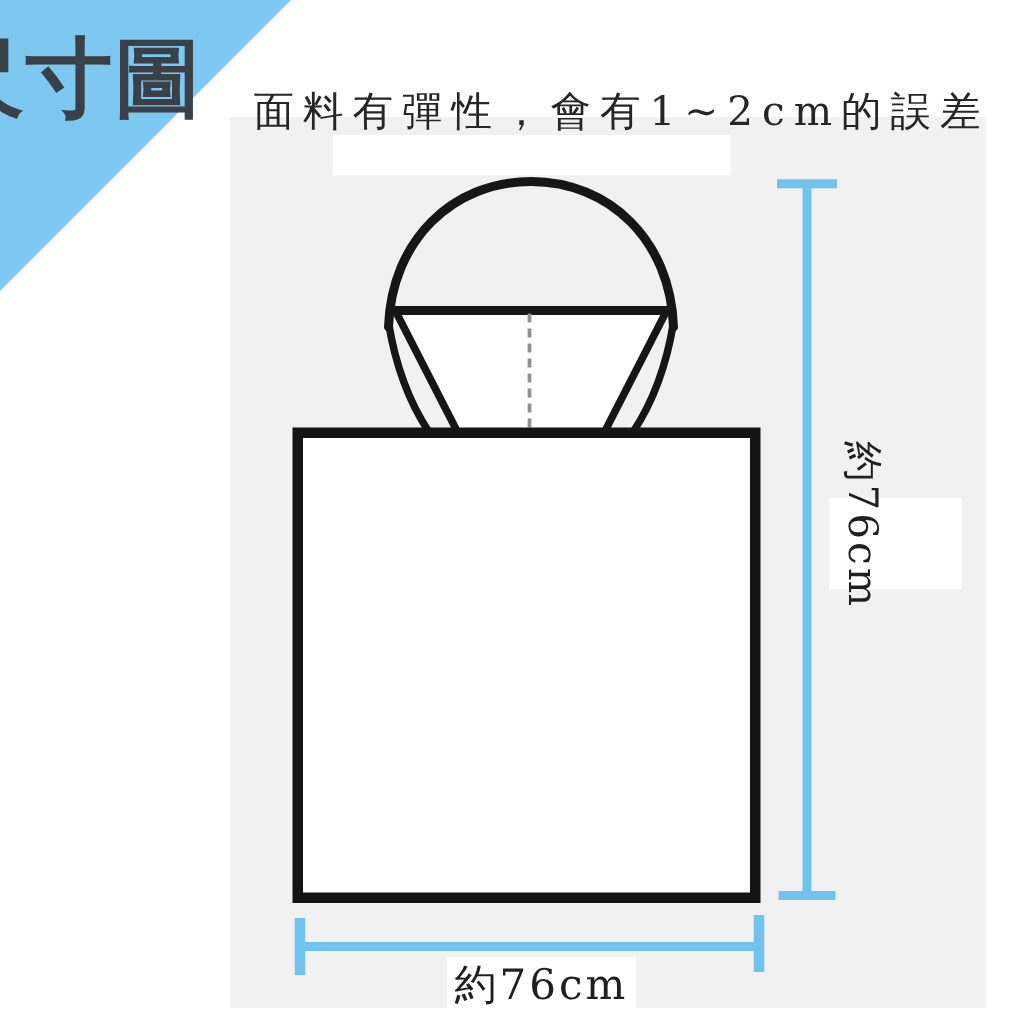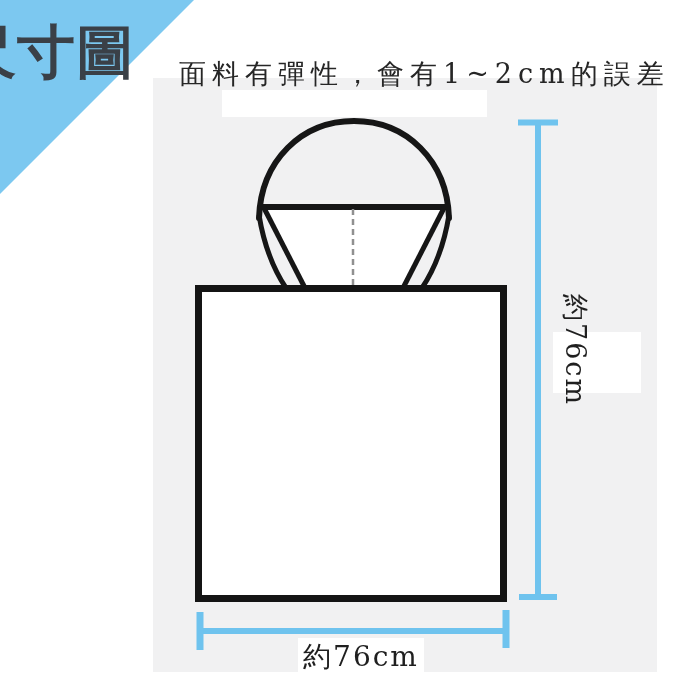--- a/index.html
+++ b/index.html
@@ -20,21 +20,21 @@
   }
 
   
   .panel {
     position: absolute; left: 153px; top: 78px; width: 504px; height: 594px;
     background: #f1f1f2; z-index: 1;
   }
 
   
   .note-text {
-    position: absolute; left: 179px; top: 56px; width: 480px;
+    position: absolute; left: 169px; top: 56px; width: 480px;
     font-size: 27px; color: #262626; letter-spacing: 6px;
     white-space: nowrap; z-index: 5;
   }
 
   
   .diagram-svg { position: absolute; left: 0; top: 0; width: 680px; height: 680px; z-index: 2; }
 
   
   .dim-label {
     position: absolute; color: #1f1f1f; font-size: 28px; letter-spacing: 2px;

